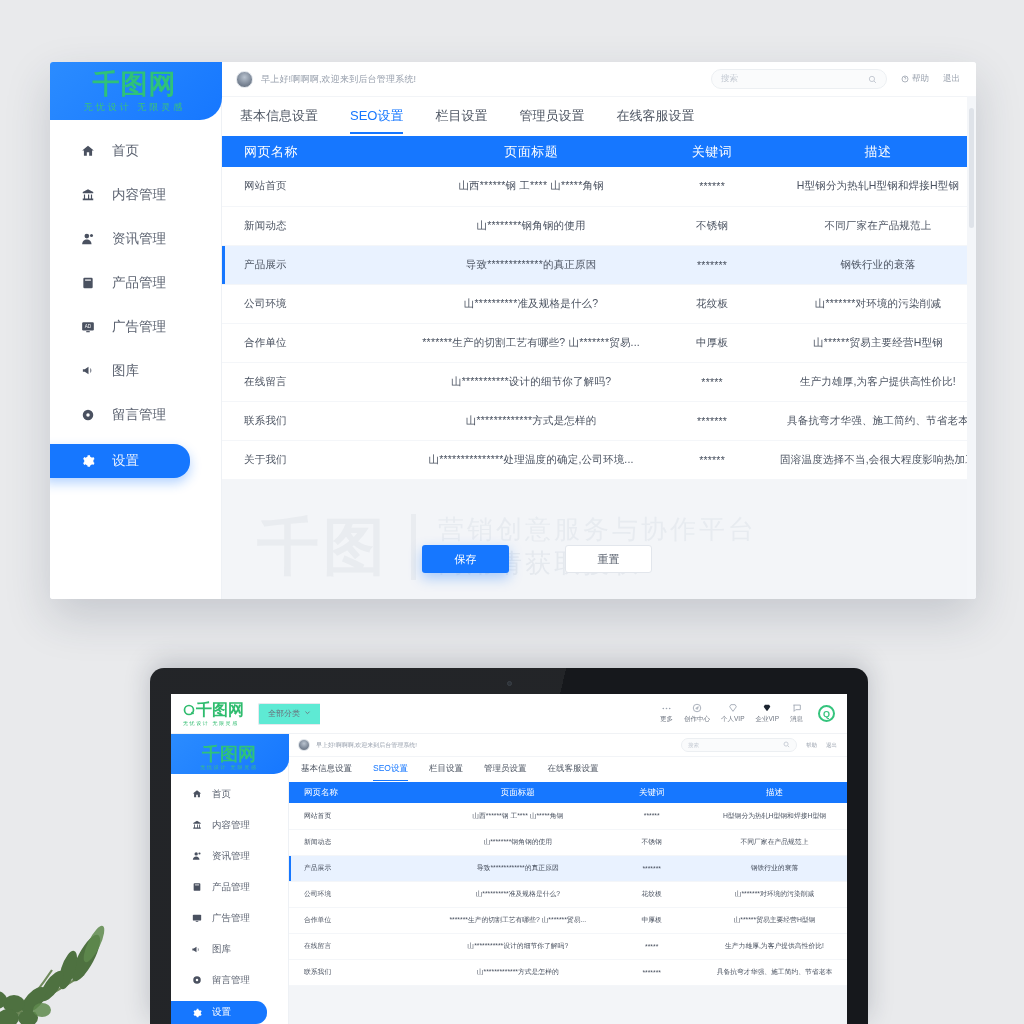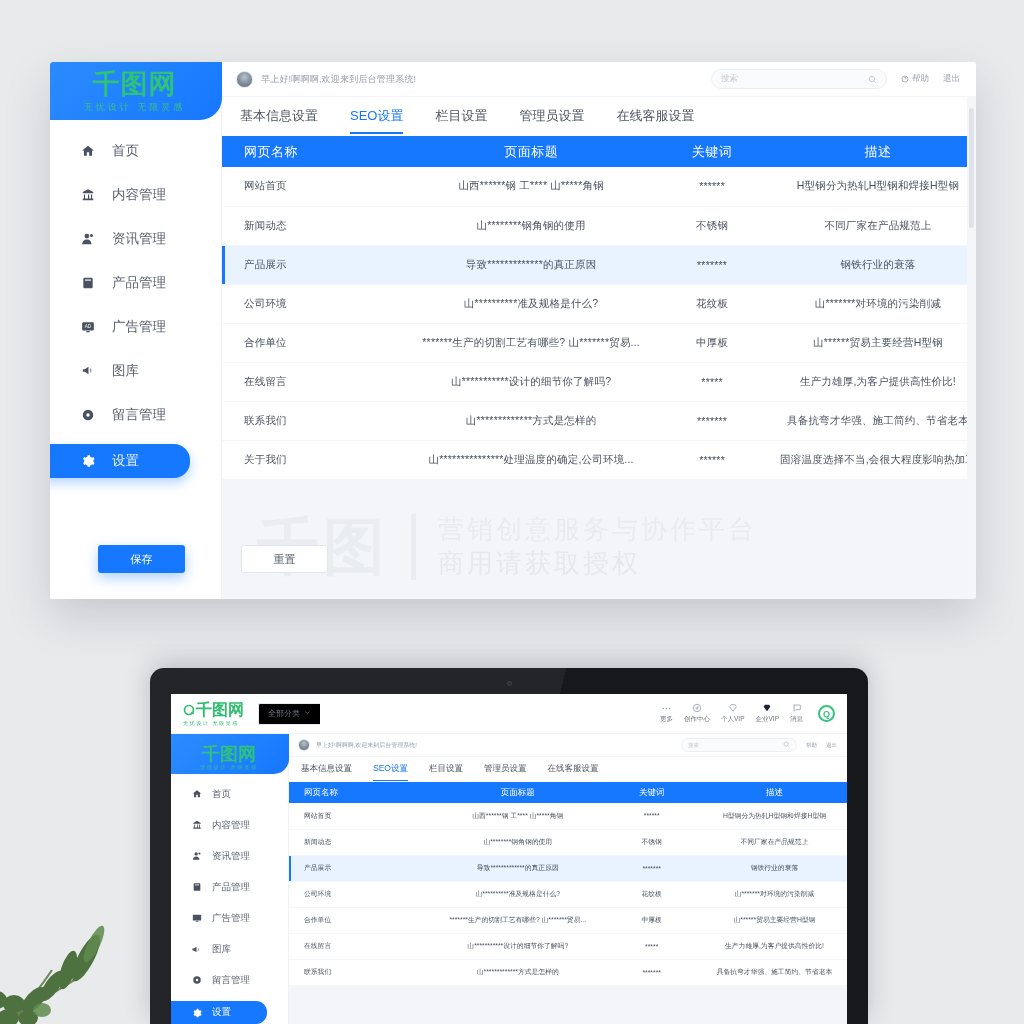--- a/index.html
+++ b/index.html
@@ -123,21 +123,21 @@
     font-size:62px; font-weight:700; color:#e8ebef; letter-spacing:4px;
     line-height:1; font-family:"DejaVu Sans","Liberation Sans",sans-serif;
   }
   .wm-bar{ width:5px; height:66px; background:#e8ebef; }
   .wm-lines{ display:flex; flex-direction:column; gap:4px; }
   .wm-l1{ font-size:26px; color:#e6eaef; letter-spacing:3px; line-height:1.15;}
   .wm-l2{ font-size:26px; color:#e3e7ed; letter-spacing:3px; line-height:1.15;}
 
   .actions{
     position:absolute; left:0; right:0; bottom:26px; display:flex;
-    align-items:center; gap:56px; z-index:5;margin-left:48px;
+    justify-content:center; align-items:center; gap:56px; z-index:5;margin-left:48px;
   }
   .btn-save{
     width:87px; height:28px; background:#1677ff; color:#fff; font-size:11px;
     border:none; border-radius:3px; cursor:pointer;
     box-shadow:0 5px 13px rgba(22,119,255,.35);
   }
   .btn-reset{
     width:87px; height:28px; background:#fff; color:#5a626f; font-size:11px;
     border:1px solid #e2e6ec; border-radius:3px; cursor:pointer;
   }
@@ -180,21 +180,21 @@
   }
   .qt-logo{ display:flex; flex-direction:column; margin-right:14px; }
   .qt-logo-main{
     font-size:16px; font-weight:700; color:#2fbc6e; line-height:1; letter-spacing:0;
     display:flex; align-items:center; gap:1px;
   }
   .qt-logo-sub{ font-size:5px; color:#2fbc6e; letter-spacing:1.6px; margin-top:2px;}
   .qt-cat{
     display:flex; align-items:center; gap:4px; font-size:8px; color:#6a717c;
     padding:0 9px; height:22px; border:1px solid #e6e9ee; border-right:none;
-    border-radius:2px 0 0 2px; background:#000000; white-space:nowrap;
+    border-radius:2px 0 0 2px; background:#5eead4; white-space:nowrap;
   }
   .qt-searchbox{
     display:flex; align-items:center; height:22px; flex:1; max-width:352px;
     border:1px solid #e6e9ee; border-left:none; border-radius:0; background:#fff;
   }
   .qt-searchbox input{
     flex:1; border:none; outline:none; font-size:8px; color:#9aa2ae; padding-left:8px;
     font-family:inherit; background:transparent;
   }
   .qt-go{

